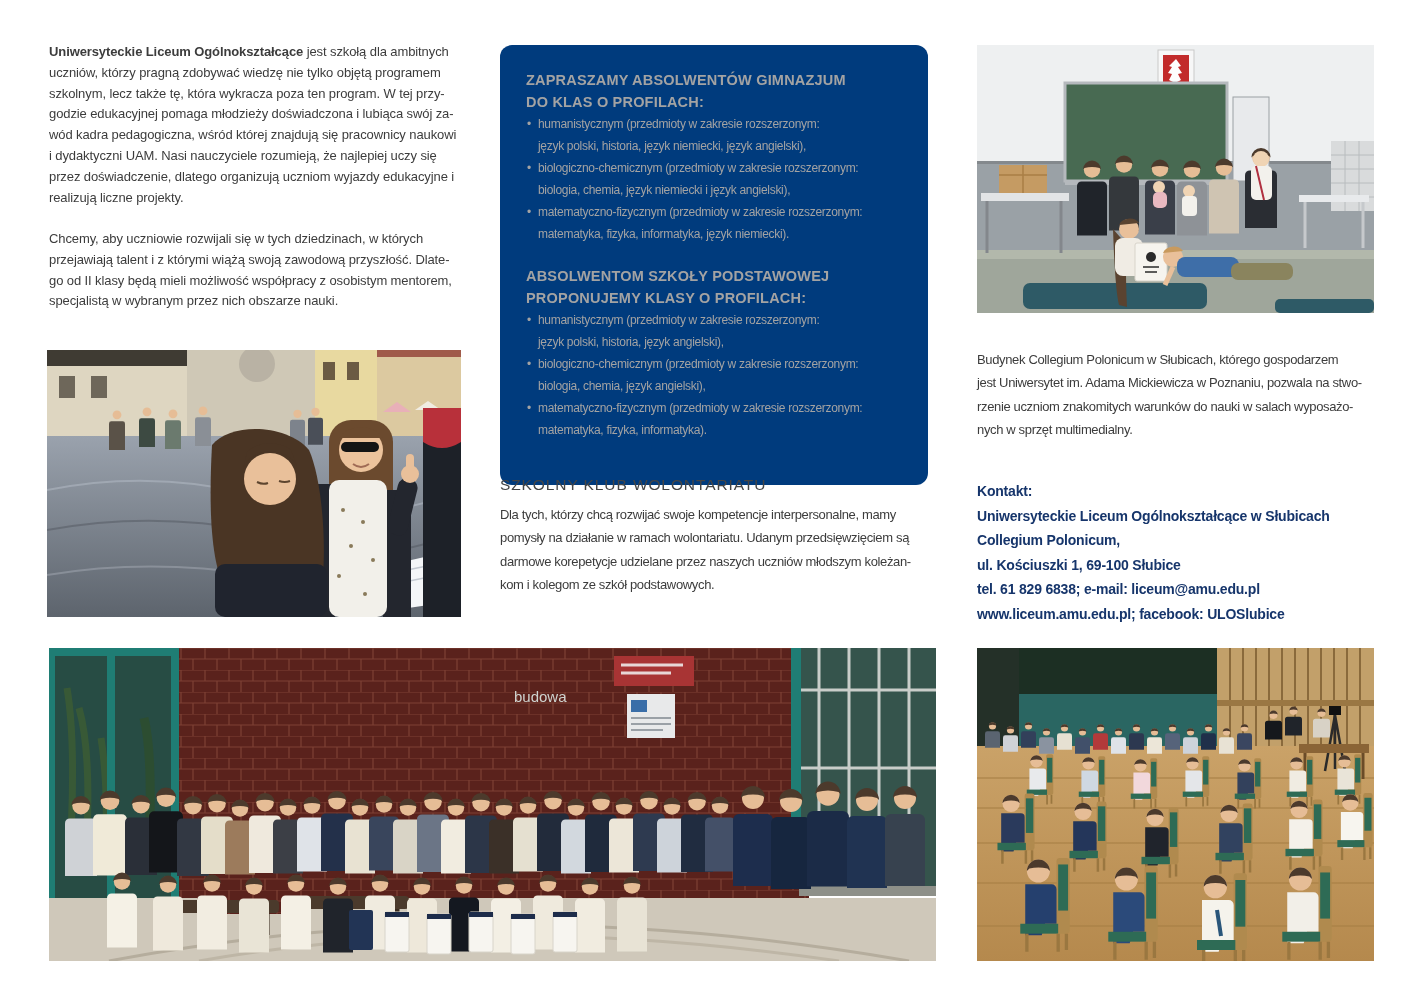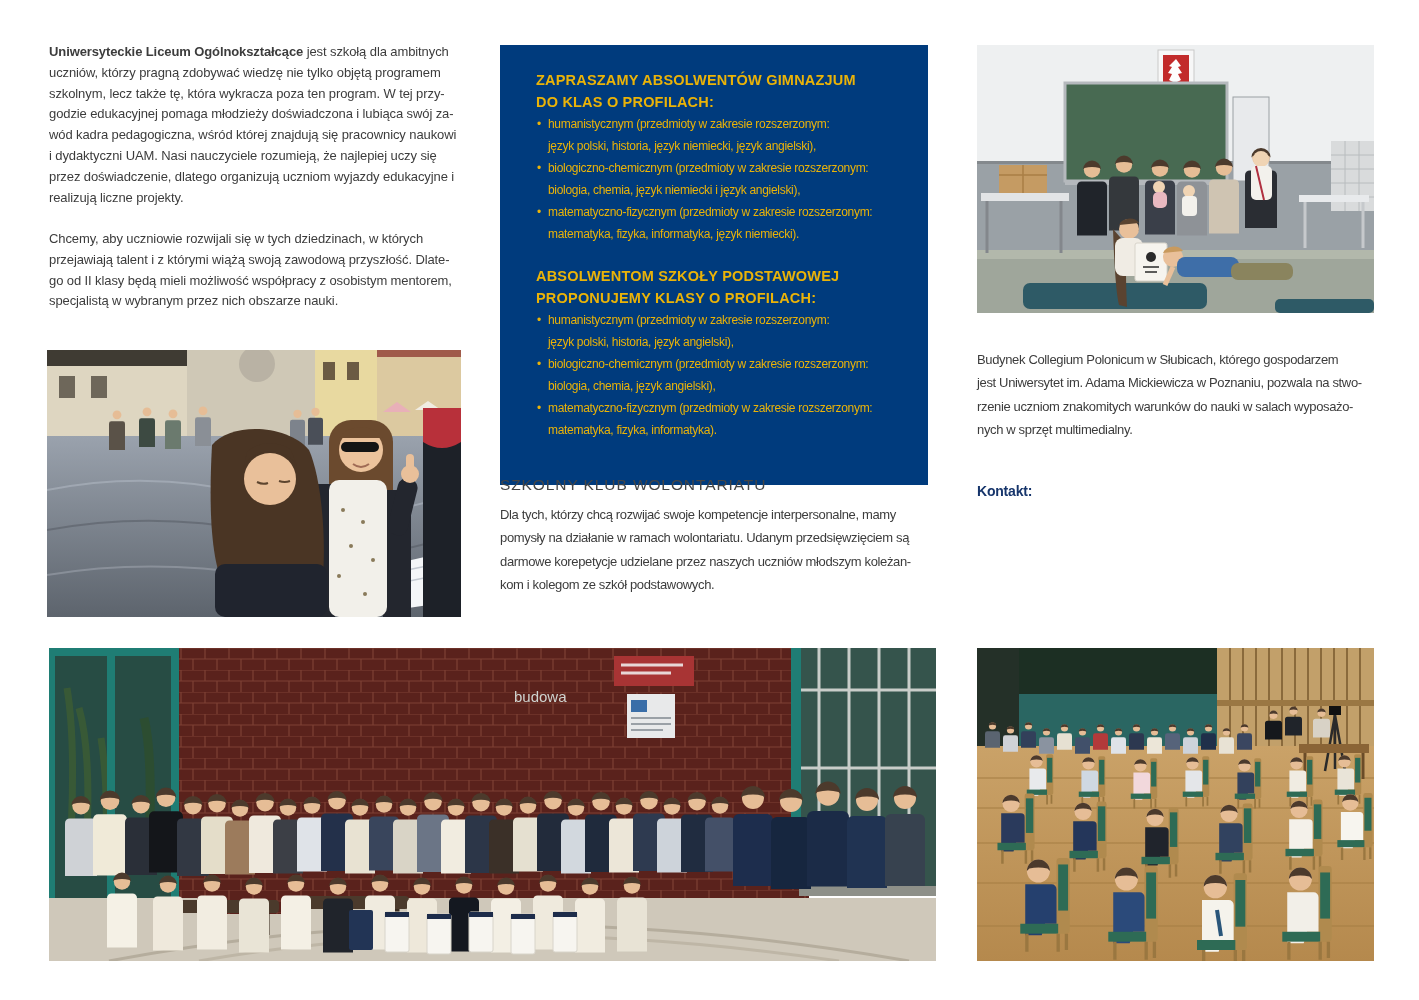--- a/index.html
+++ b/index.html
@@ -3,21 +3,21 @@
 <meta charset="utf-8">
 <style>
   html,body{margin:0;padding:0;background:#fff;}
   .page{position:relative;width:1419px;height:1000px;background:#fff;overflow:hidden;
         font-family:"Liberation Sans",sans-serif;color:#3b3b3b;}
   .abs{position:absolute;}
   .body-text{margin:0;font-size:13px;line-height:20.8px;letter-spacing:-0.1px;
              white-space:pre-line;color:#3c3c3c;}
   .mid-text{font-size:13px;line-height:23.3px;letter-spacing:-0.35px;}
   
-  .bluebox{background:#003b7d;color:#eab308;box-sizing:border-box;padding:24px 20px 20px 36px;}
+  .bluebox{background:#003b7d;color:#a3a3a3;box-sizing:border-box;padding:24px 20px 20px 26px;border-radius:12px;}
   .bb-head{margin:0;font-size:14.5px;font-weight:bold;line-height:22px;letter-spacing:0.2px;
            white-space:pre-line;}
   .bb-list{list-style:none;margin:0;padding:0;font-size:12px;line-height:22px;letter-spacing:-0.3px;}
   .bb-list li{position:relative;padding-left:12px;white-space:pre-line;}
   .bb-list li::before{content:"\2022";position:absolute;left:1px;top:0;}
   .bb-note{margin:20px 0 0 0;font-size:13px;line-height:22px;letter-spacing:-0.2px;}
   .bb-sec2{margin-top:20px;}
   
   .vol-head{margin:0;font-size:15.5px;font-weight:normal;letter-spacing:0.9px;color:#454545;}
   .vol-body{margin:9px 0 0 0;}
@@ -220,20 +220,25 @@
     </svg>
   </figure>
 
   <p class="body-text mid-text abs" style="left:977px;top:348px;width:400px;">Budynek Collegium Polonicum w Słubicach, którego gospodarzem
 jest Uniwersytet im. Adama Mickiewicza w Poznaniu, pozwala na stwo-
 rzenie uczniom znakomitych warunków do nauki w salach wyposażo-
 nych w sprzęt multimedialny.</p>
 
   <div class="abs" style="left:977px;top:479px;width:400px;">
     <p class="contact-label">Kontakt:</p>
+    <p class="contact-lines">Uniwersyteckie Liceum Ogólnokształcące w Słubicach
+Collegium Polonicum,
+ul. Kościuszki 1, 69-100 Słubice
+tel. 61 829 6838; e-mail: liceum@amu.edu.pl
+www.liceum.amu.edu.pl; facebook: ULOSlubice</p>
   </div>
 
   <figure class="abs" style="left:49px;top:648px;">
     <svg width="887" height="313" viewBox="0 0 887 313">
       <defs>
         <pattern id="bk" width="24" height="22" patternUnits="userSpaceOnUse">
           <rect width="24" height="22" fill="#5a221c"></rect>
           <path d="M0 0 h24 M0 11 h24 M12 0 v11 M0 11 v11 M24 11 v11" stroke="#7d4033" stroke-width="1.2" fill="none"></path>
         </pattern>
         <symbol id="gp" viewBox="0 0 20 50">

